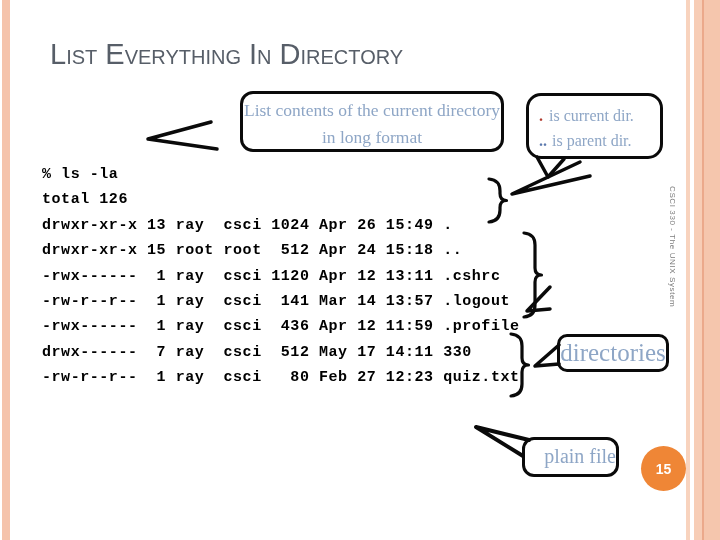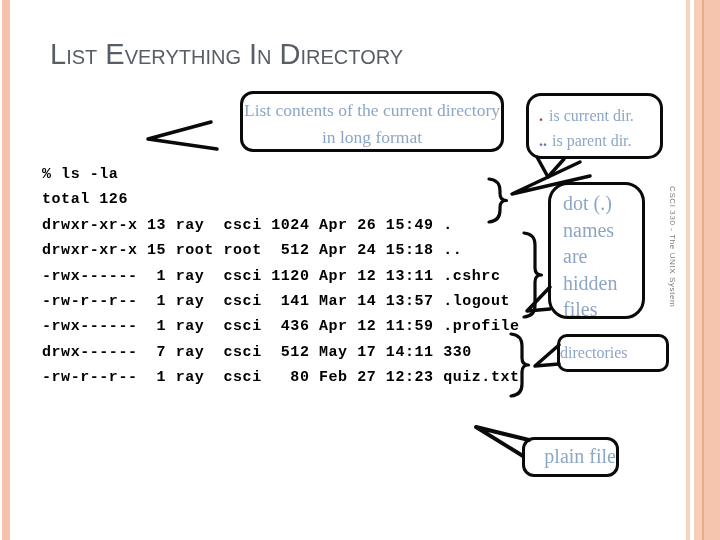--- a/index.html
+++ b/index.html
@@ -34,21 +34,21 @@
            font-size:17.5px;line-height:27px;text-align:center;
            padding-top:3px;margin-left:32px;}
   .co-cur{left:526px;top:93px;width:137px;height:66px;border-radius:15px;
           font-size:16px;line-height:25px;padding:7px 0 0 10px;}
   .co-cur .reddot{color:#b03a2e;font-weight:bold;margin-right:6px;}
   .co-cur .bluedots{color:#5b79ad;font-weight:bold;margin-right:5px;}
   .co-hidden{left:548px;top:182px;width:97px;height:137px;border-radius:20px;
              border-width:3.5px;font-size:20px;line-height:26.5px;
              padding:5px 0 0 12px;}
   .co-dirs{left:557px;top:334px;width:112px;height:38px;border-radius:10px;
-           font-size:16px;line-height:31px;}
+           font-size:25px;line-height:31px;text-align:center;}
   .co-plain{left:522px;top:437px;width:97px;height:40px;border-radius:12px;
             font-size:20px;line-height:33px;text-align:right;}
 
   
   .overlay{position:absolute;left:0;top:0;width:720px;height:540px;
            z-index:4;pointer-events:none;}
   .overlay path, .overlay polyline{fill:none;stroke:#0a0a0a;
            stroke-linecap:round;stroke-linejoin:round;}
 
   
@@ -89,27 +89,20 @@
 
   <div class="callout co-long">
     <span>List contents of the current directory in long format</span>
   </div>
 
   <div class="callout co-cur">
     <div><span class="reddot">.</span><span>is current dir.</span></div>
     <div><span class="bluedots">..</span><span>is parent dir.</span></div>
   </div>
 
-  <div class="callout co-hidden">
-    <div>dot (.)</div>
-    <div>names</div>
-    <div>are</div>
-    <div>hidden</div>
-    <div>files</div>
-  </div>
 
   <div class="callout co-dirs">
     <span>directories</span>
   </div>
 
   <div class="callout co-plain">
     <span>plain file</span>
   </div>
 
   <svg class="overlay" viewBox="0 0 720 540">
@@ -126,14 +119,17 @@
 
     <path stroke-width="3.5" d="M 550,287 L 527,311 L 550,309"></path>
 
     <path stroke-width="3.5" d="M 559,345 L 535,366 L 559,364"></path>
 
     <path stroke-width="4" d="M 529,440 L 476,427 L 523,456"></path>
   </svg>
 
   <div class="sidebar-label">CSCI 330 - The UNIX System</div>
 
+  <div class="page-badge">
+    <span>15</span>
+  </div>
 
 </div>
 
 </body></html>

